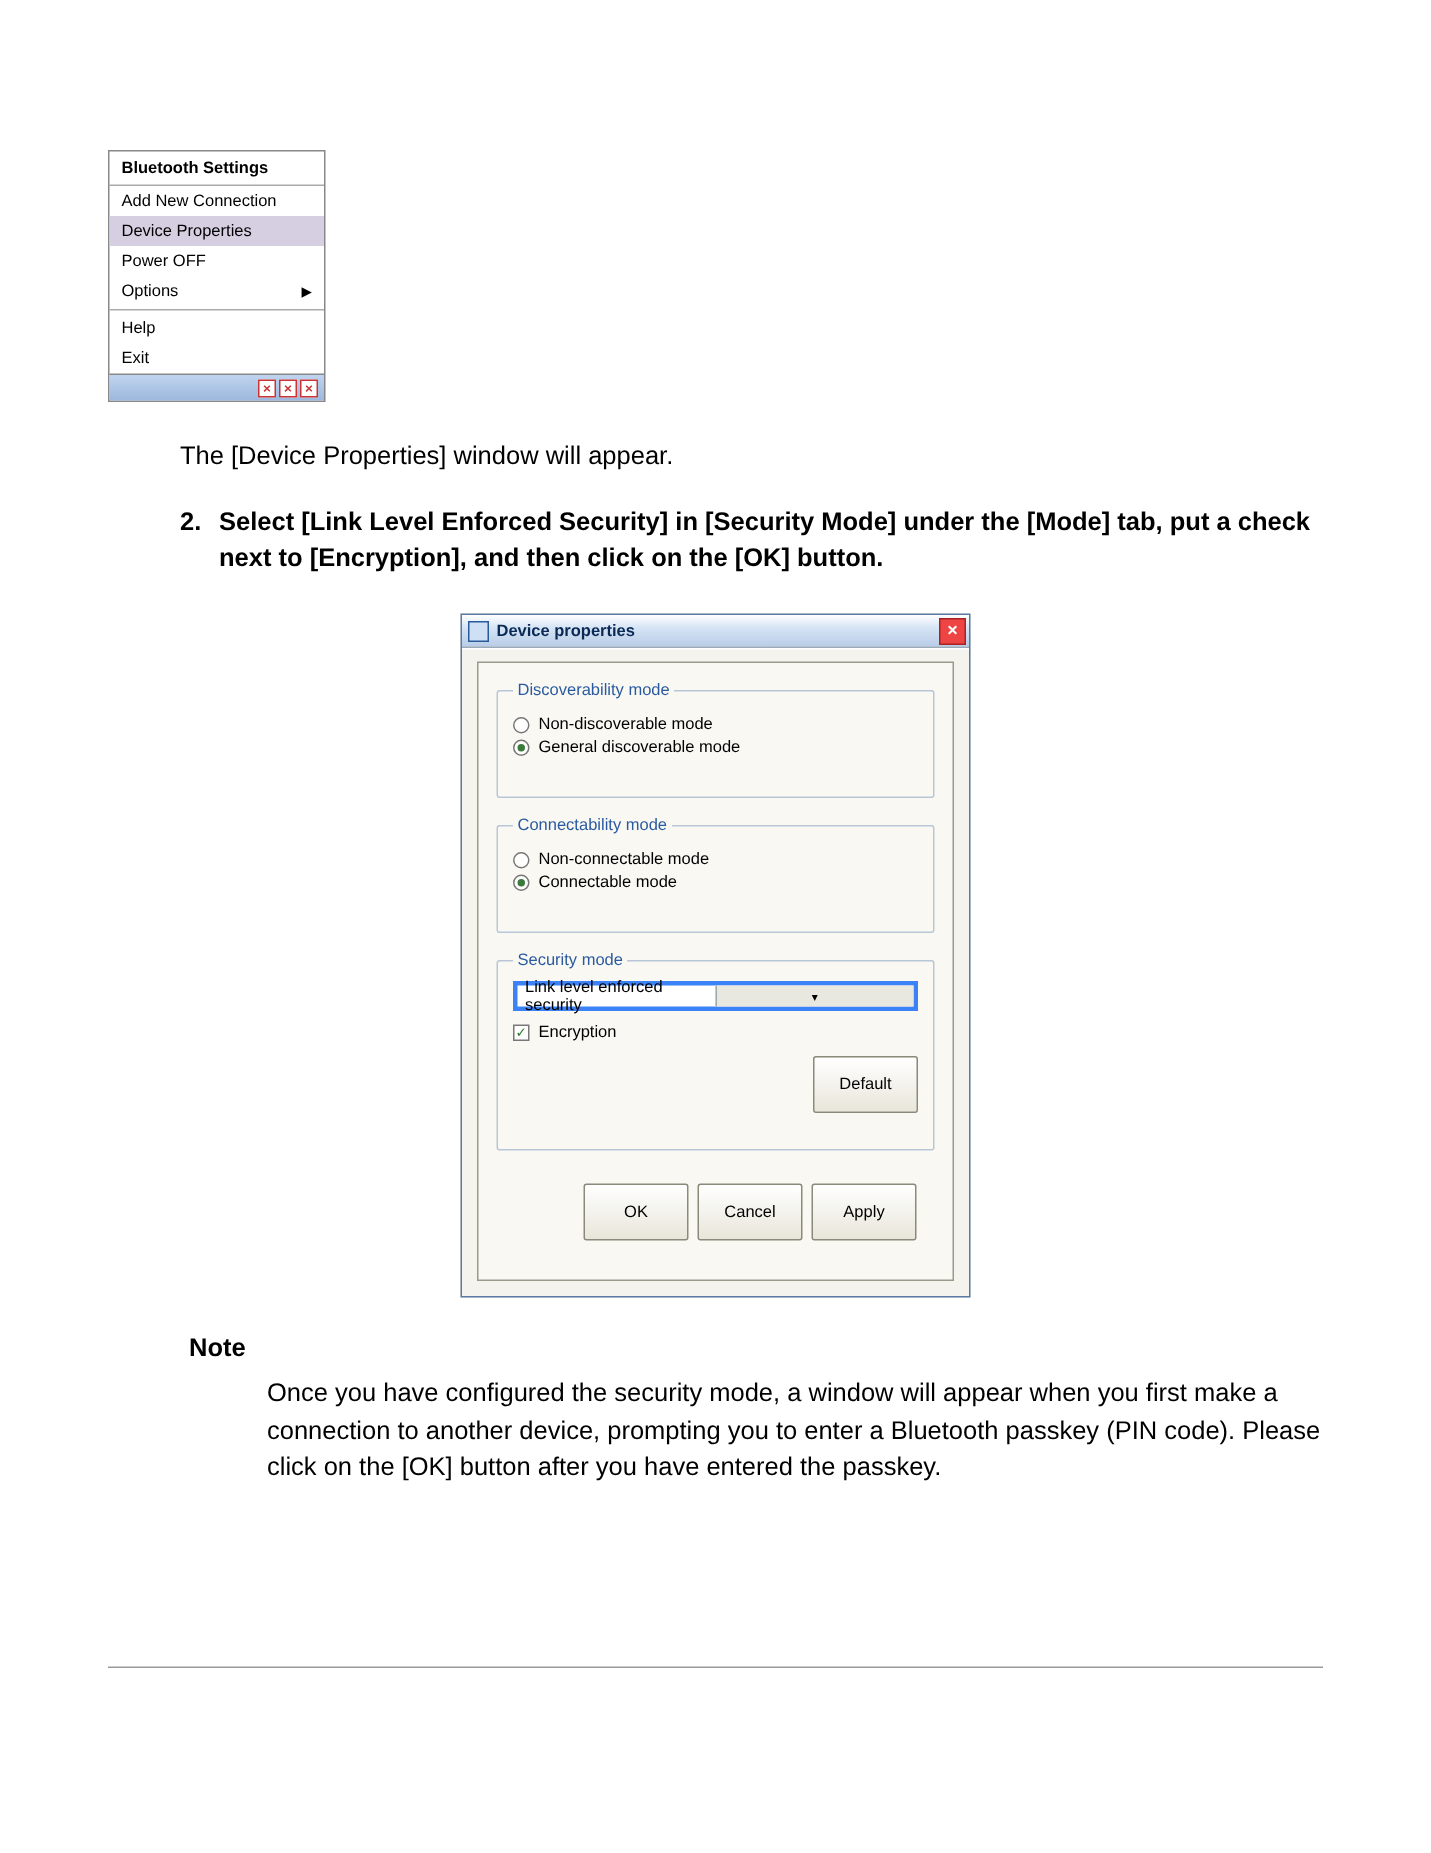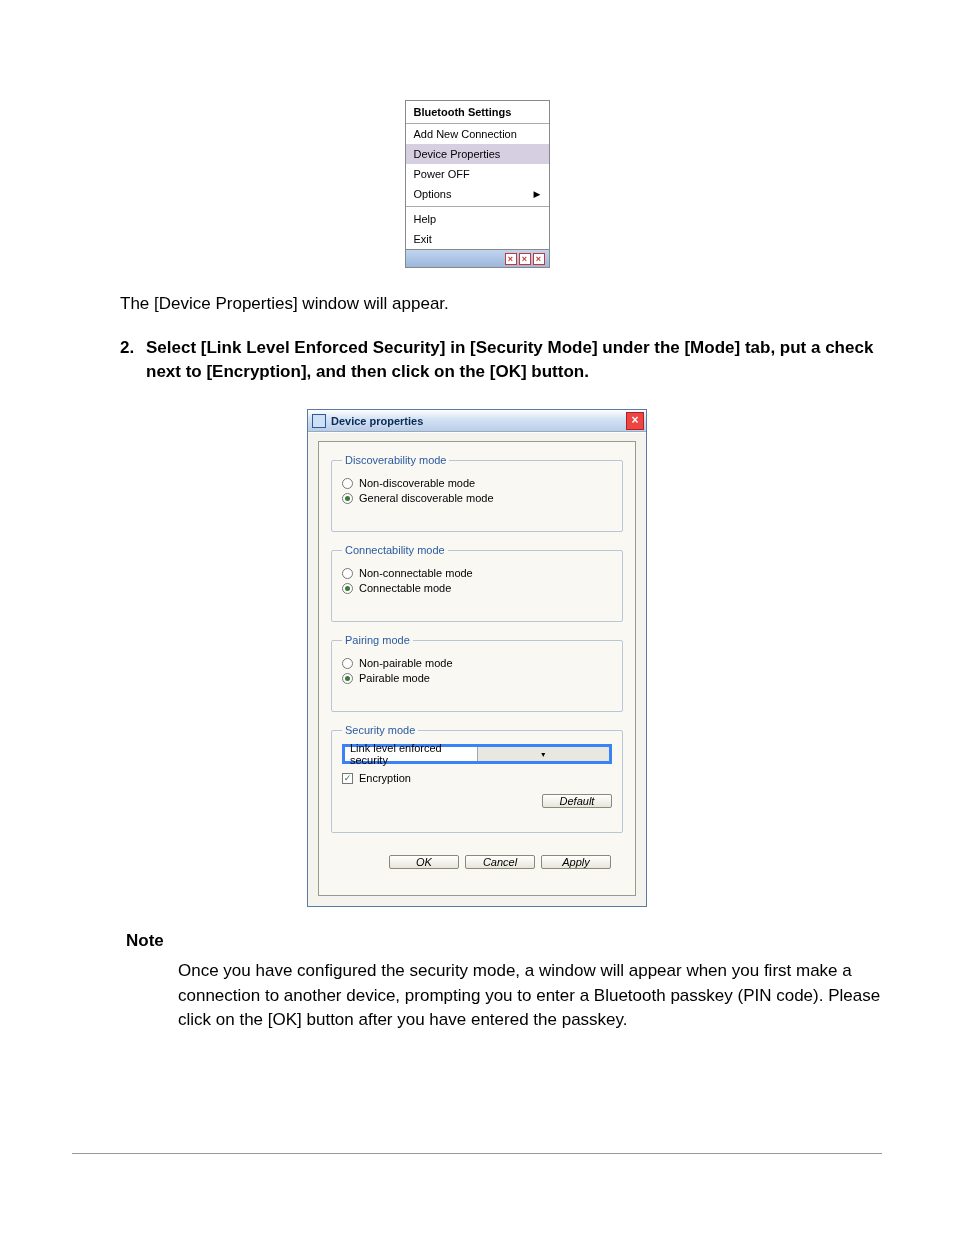--- a/index.html
+++ b/index.html
@@ -7,21 +7,21 @@
     margin: 0;
     padding: 60px 72px 40px 72px;
     font-family: Arial, Helvetica, sans-serif;
     font-size: 17px;
     color: #000;
     background: #fff;
     width: 954px;
   }
 
   
-  .ctx-wrap { display:flex; justify-content:center; margin:40px 0 24px; }
+  .ctx-wrap { display:flex; margin:40px 0 24px; }
   .ctx {
     width: 145px;
     background: #fff;
     border: 1px solid #888;
     font-size: 11px;
   }
   .ctx-title {
     font-weight: bold;
     padding: 5px 8px;
     border-bottom: 1px solid #aaa;
@@ -139,28 +139,27 @@
   .combo span { flex:1; padding:0 5px; }
   .combo-btn {
     width:16px;height:100%;
     border-left:1px solid #9aa;
     background:#e8e8e0;
     display:flex;align-items:center;justify-content:center;
     font-size:8px;
   }
   .right-row { display:flex; justify-content:flex-end; }
   .btn {
-    min-width:70px;height:14px;
+    min-width:70px;height:38px;
     border:1px solid #8a8a7a;
     background:linear-gradient(#fff,#e8e6da);
     font-size:11px;
     padding:0 12px;
     margin-left:6px;
     border-radius:2px;
-    font-style:italic;
   }
   .btn:first-child{margin-left:0;}
   .dlg-foot { display:flex; justify-content:flex-end; padding:10px 12px 16px; }
 
   hr.page { margin:120px 0 0; border:none; border-top:1px solid #999; }
 </style>
 </head>
 <body>
 
 <div class="ctx-wrap">
@@ -228,31 +227,20 @@
           <div class="radio-row">
             <span class="radio"></span>
             <span>Non-connectable mode</span>
           </div>
           <div class="radio-row">
             <span class="radio on"></span>
             <span>Connectable mode</span>
           </div>
         </fieldset>
 
-        <fieldset>
-          <legend>Pairing mode</legend>
-          <div class="radio-row">
-            <span class="radio"></span>
-            <span>Non-pairable mode</span>
-          </div>
-          <div class="radio-row">
-            <span class="radio on"></span>
-            <span>Pairable mode</span>
-          </div>
-        </fieldset>
 
         <fieldset>
           <legend>Security mode</legend>
           <div class="combo">
             <span>Link level enforced security</span>
             <span class="combo-btn">▾</span>
           </div>
           <div class="check-row">
             <span class="checkbox on"></span>
             <span>Encryption</span>

